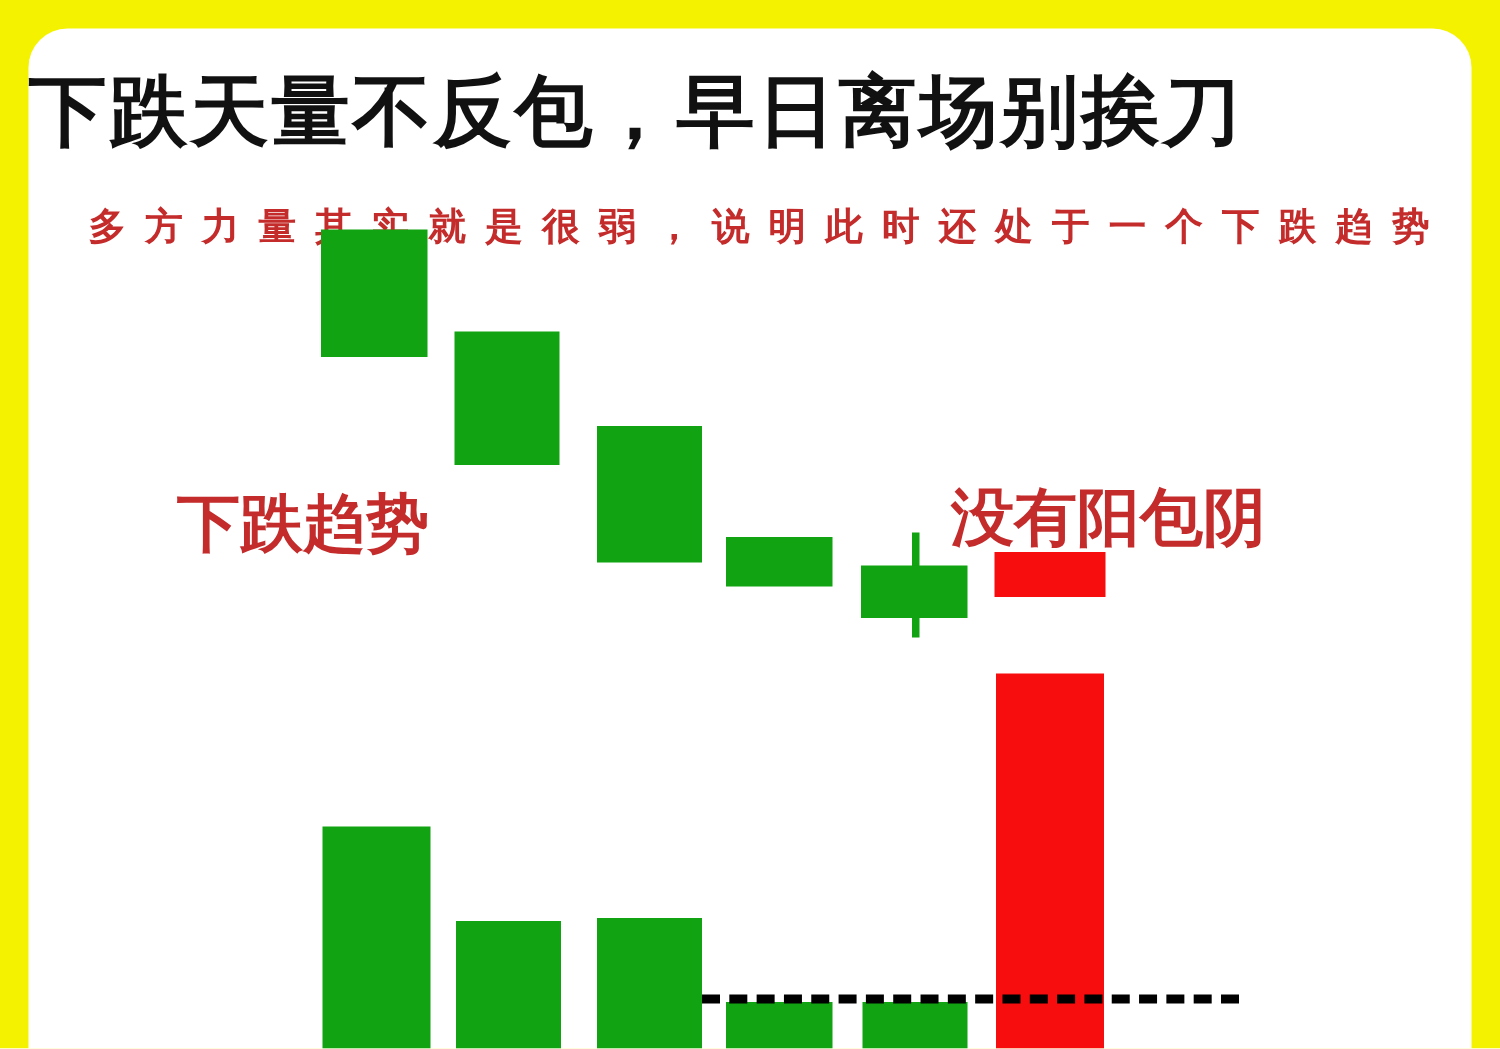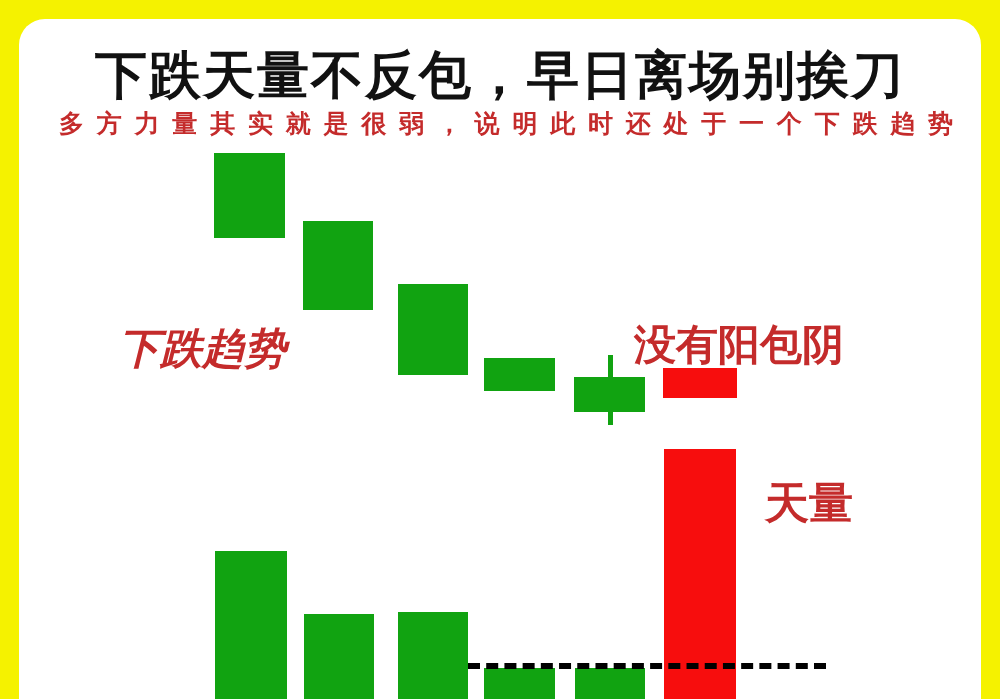--- a/index.html
+++ b/index.html
@@ -28,54 +28,54 @@
     background: #ffffff;
     border-radius: 26px 26px 0 0;
     overflow: hidden;
   }
 
   
   #title {
     position: absolute;
     left: 0;
     top: 26px;
-    width: 962px;
+    width: 802px;
     text-align: center;
     font-family: "DejaVu Serif", "Liberation Serif", serif;
     font-weight: bold;
     font-size: 52px;
     line-height: 60px;
     letter-spacing: 2px;
     color: #111111;
     white-space: nowrap;
   }
 
   #subtitle {
     position: absolute;
     left: 40px;
-    top: 84px;
+    top: 112px;
     width: 895px;
     text-align: right;
     color: #c42b2b;
     font-size: 25px;
     line-height: 40px;
     font-weight: 600;
     letter-spacing: 1px;
   }
   #subtitle .line { display: block; }
   #subtitle .line1 { text-align: justify; text-align-last: justify; }
 
   
   .annot {
     position: absolute;
     color: #c42b2b;
     font-weight: 700;
     white-space: nowrap;
   }
-  #label-downtrend { left: 99px;  top: 302px; font-size: 42px; font-style: italic; }
+  #label-downtrend { left: 99px;  top: 302px; font-size: 42px; }
   #label-nobullish { left: 615px; top: 298px; font-size: 42px; }
   #label-huge-vol  { left: 746px; top: 455px; font-size: 44px; }
 
   
   #chart {
     position: absolute;
     left: 0; top: 0;
     width: 962px;
     height: 690px;
   }
@@ -123,16 +123,15 @@
         <div class="volume-bar" style="background: rgb(17, 163, 17); left: 465px; top: 649px; width: 71px; height: 31px;"></div>
         <div class="volume-bar" style="background: rgb(17, 163, 17); left: 556px; top: 649px; width: 70px; height: 31px;"></div>
         <div class="volume-bar" style="background: rgb(247, 13, 13); left: 645px; top: 430px; width: 72px; height: 250px;"></div>
         <div id="baseline" style="left: 449px; top: 644px; width: 358px; border-top-color: rgb(0, 0, 0);"></div>
       </div>
 
     <div class="annot" id="label-downtrend">下跌趋势</div>
 
     <div class="annot" id="label-nobullish">没有阳包阴</div>
 
-    <div class="annot" id="label-huge-vol">天量</div>
 
   </div>
 </div>
 
 </body></html>

